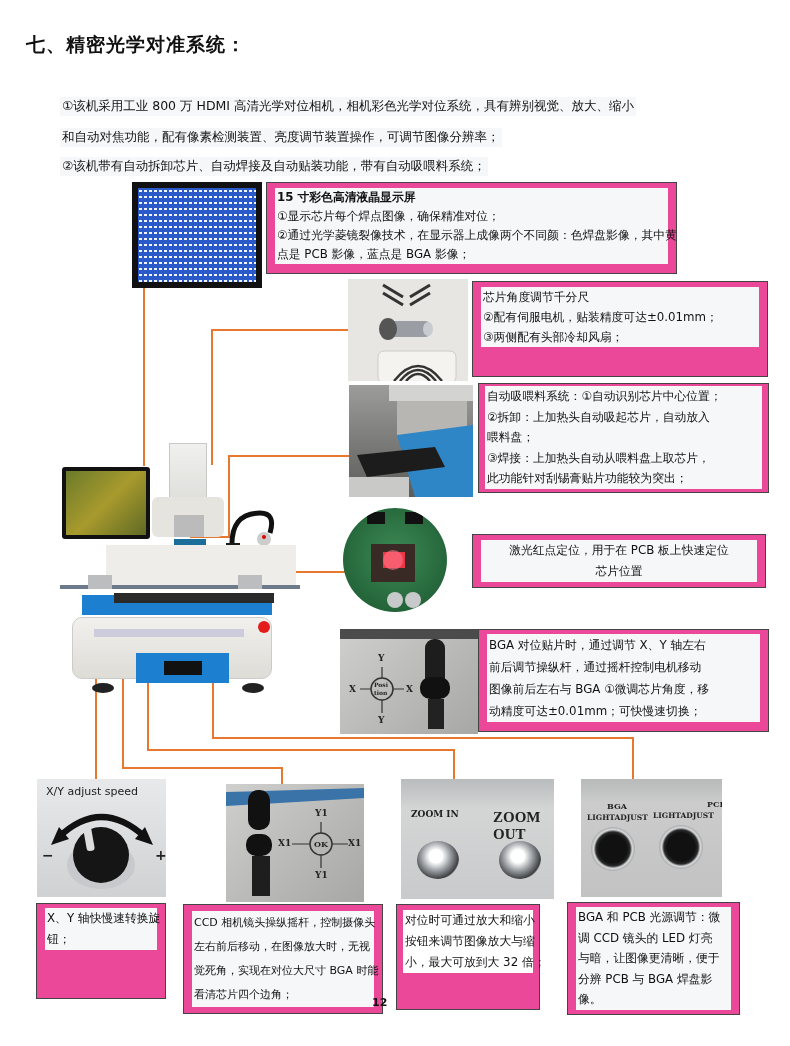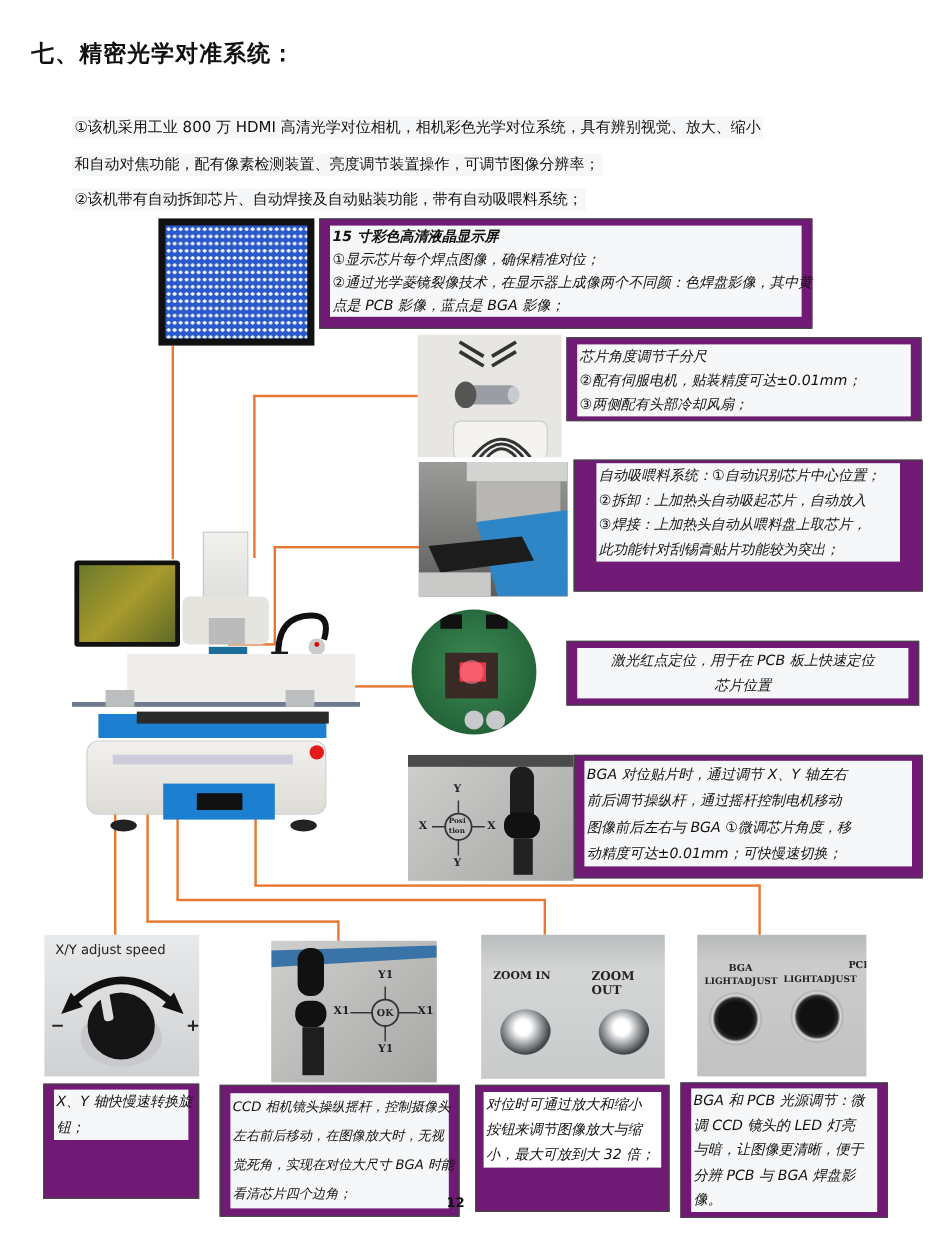--- a/index.html
+++ b/index.html
@@ -1,21 +1,21 @@
 <!DOCTYPE html>
 <html><head>
 <meta charset="utf-8">
 <style>
   html, body { margin:0; padding:0; background:#ffffff; }
   body { width:790px; height:1046px; position:relative; overflow:hidden;
          font-family:"DejaVu Sans", "Liberation Sans", sans-serif; color:#111; }
   .abs { position:absolute; }
   .title { left:26px; top:32px; font-size:19px; font-weight:bold; letter-spacing:1px; }
   .intro { left:60px; font-size:12.5px; background:#f6f7f9; padding:1px 2px; white-space:nowrap; }
-  .box { position:absolute; border:1.5px solid #444; background:#701a75; box-sizing:border-box; font-size:11.8px; line-height:20px;font-style:italic; }
+  .box { position:absolute; border:1.5px solid #444; background:#ec4899; box-sizing:border-box; font-size:11.8px; line-height:20px; }
   .box .inner { background:#f6f7f9; margin:5px 8px; padding:0 2px; }
   .box .line { white-space:nowrap; }
   .photo { position:absolute; box-sizing:border-box; overflow:hidden; }
   .oline { position:absolute; background:#e8782f; }
   .page-num { left:372px; top:996px; font-size:11px; font-weight:bold; }
   
   .lcd { background:#111; padding:6px; }
   .lcd-grid { width:100%; height:100%;
     background-image: radial-gradient(circle, #f2f4ff 0 1.3px, transparent 1.5px),
                       linear-gradient(#2a59c9 0 0);
@@ -85,41 +85,42 @@
     <ellipse cx="40" cy="50" rx="9" ry="11" fill="#555"></ellipse>
     <ellipse cx="80" cy="50" rx="5" ry="7" fill="#c8cbd0"></ellipse>
     <rect x="30" y="72" width="78" height="32" rx="6" fill="#f4f3f0" stroke="#ccc"></rect>
     <g stroke="#333" stroke-width="2.5" fill="none">
       <path d="M52 102 Q70 80 88 102"></path>
         <path d="M58 102 Q70 88 82 102"></path>
         <path d="M46 102 Q70 72 94 102"></path>
     </g>
   </svg>
 </div>
-<div class="box" style="left:472px; top:281px; width:296px; height:70px;">
+<div class="box" style="left:472px; top:281px; width:296px; height:96px;">
   <div class="inner" style="line-height:20px; margin-top:5px;">
     <div class="line">芯片角度调节千分尺</div>
     <div class="line">②配有伺服电机，贴装精度可达±0.01mm；</div>
     <div class="line">③两侧配有头部冷却风扇；</div>
   </div>
 </div>
 
 <div class="photo" style="left:349px; top:385px; width:124px; height:112px; background:linear-gradient(#9c9c9a,#5b5b5a);">
   <svg width="124" height="112" viewBox="0 0 124 112">
     <rect x="40" y="0" width="84" height="16" fill="#d3d3d1"></rect>
     <rect x="48" y="16" width="70" height="34" fill="#b7b6b2"></rect>
     <polygon points="48,50 124,40 124,112 66,112" fill="#2f86c7"></polygon>
     <polygon points="8,70 86,62 96,82 18,92" fill="#1c1c1c"></polygon>
     <rect x="0" y="92" width="60" height="20" fill="#c9c9c7"></rect>
   </svg>
 </div>
 <div class="box" style="left:478px; top:383px; width:291px; height:110px;">
-  <div class="inner" style="line-height:20.5px; margin:2px 18px;">
+  <div class="inner" style="line-height:20.5px; margin:2px 6px;">
     <div class="line">自动吸喂料系统：①自动识别芯片中心位置；</div>
     <div class="line">②拆卸：上加热头自动吸起芯片，自动放入</div>
+    <div class="line">喂料盘；</div>
     <div class="line">③焊接：上加热头自动从喂料盘上取芯片，</div>
     <div class="line">此功能针对刮锡膏贴片功能较为突出；</div>
   </div>
 </div>
 
 <div class="photo" style="left:343px; top:508px; width:104px; height:104px; border-radius:50%; background:radial-gradient(circle at 50% 45%, #3d8a54 0%, #24653a 70%, #1b4f2c 100%);">
   <svg width="104" height="104" viewBox="0 0 104 104">
     <rect x="28" y="36" width="44" height="38" fill="#3a2a26"></rect>
     <rect x="40" y="44" width="22" height="16" fill="#ff3a4d" opacity="0.9"></rect>
     <circle cx="50" cy="52" r="10" fill="#ff7788" opacity="0.6"></circle>
@@ -224,21 +225,21 @@
   </svg>
   <div class="lbl-photo" style="left:89px; top:24px; font-size:9px;">Y1</div>
   <div class="lbl-photo" style="left:89px; top:86px; font-size:9px;">Y1</div>
   <div class="lbl-photo" style="left:52px; top:54px; font-size:9px;">X1</div>
   <div class="lbl-photo" style="left:122px; top:54px; font-size:9px;">X1</div>
   <div class="lbl-photo" style="left:88px; top:55px; font-size:8px;">OK</div>
 </div>
 
 <div class="photo" style="left:401px; top:779px; width:153px; height:120px; background:linear-gradient(#b9bcbd,#d4d5d5 25%,#c9cacb);">
   <div class="lbl-photo" style="left:10px; top:30px; font-size:9px;">ZOOM IN</div>
-  <div class="lbl-photo" style="left:92px; top:30px; font-size:10px;">ZOOM OUT</div>
+  <div class="lbl-photo" style="left:92px; top:30px; font-size:15px;font-family:Liberation Serif, serif;">ZOOM OUT</div>
   <div class="knob" style="left:16px; top:62px; width:42px; height:38px; background:radial-gradient(circle at 45% 40%, #fff 0 20%, #9a9ea2 45%, #3d3f42 70%, #d0d3d6 75%);"></div>
   <div class="knob" style="left:98px; top:62px; width:42px; height:38px; background:radial-gradient(circle at 45% 40%, #fff 0 20%, #9a9ea2 45%, #3d3f42 70%, #d0d3d6 75%);"></div>
 </div>
 
 <div class="photo" style="left:581px; top:779px; width:141px; height:118px; background:linear-gradient(#b7bab9,#cbcccb 20%,#c1c2c1);">
   <div class="lbl-photo" style="left:26px; top:22px; font-size:8px;">BGA</div>
   <div class="lbl-photo" style="left:6px; top:34px; font-size:7.5px;">LIGHTADJUST</div>
   <div class="lbl-photo" style="left:90px; top:20px; font-size:8px;margin-left:36px;">PCB</div>
   <div class="lbl-photo" style="left:72px; top:32px; font-size:7.5px;">LIGHTADJUST</div>
   <div class="knob" style="left:10px; top:48px; width:44px; height:44px; background:radial-gradient(circle, #111 0 45%, #2a2a2a 55%, #d7d9db 62%, #777 80%);"></div>
@@ -256,21 +257,21 @@
   <div class="inner" style="line-height:24px; font-size:11px; margin:6px 8px;">
     <div class="line">CCD 相机镜头操纵摇杆，控制摄像头</div>
     <div class="line">左右前后移动，在图像放大时，无视</div>
     <div class="line">觉死角，实现在对位大尺寸 BGA 时能</div>
     <div class="line">看清芯片四个边角；</div>
   </div>
 </div>
 
 <div class="abs page-num">12</div>
 
-<div class="box" style="left:396px; top:904px; width:162px; height:106px;">
+<div class="box" style="left:396px; top:904px; width:144px; height:106px;">
   <div class="inner" style="line-height:21px; margin:5px 6px; background:#fff;">
     <div class="line">对位时可通过放大和缩小</div>
     <div class="line">按钮来调节图像放大与缩</div>
     <div class="line">小，最大可放到大 32 倍；</div>
   </div>
 </div>
 
 <div class="box" style="left:567px; top:902px; width:173px; height:113px;">
   <div class="inner" style="line-height:20.5px; margin:4px 8px;">
     <div class="line">BGA 和 PCB 光源调节：微</div>

